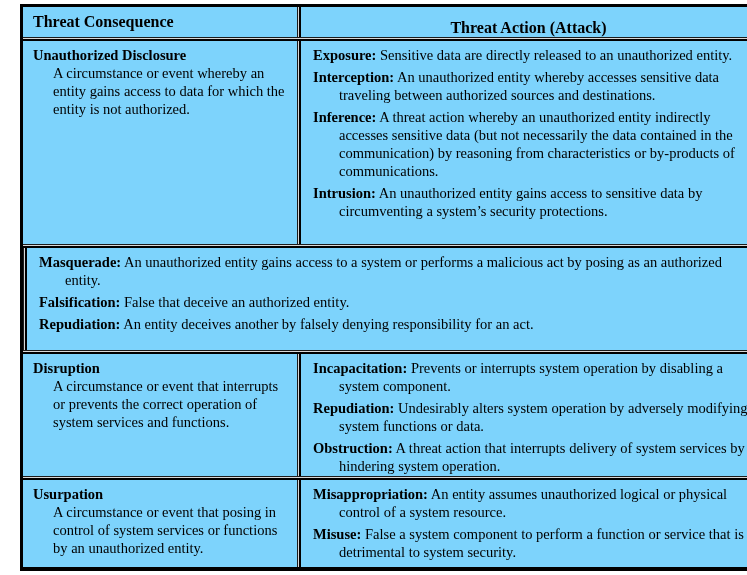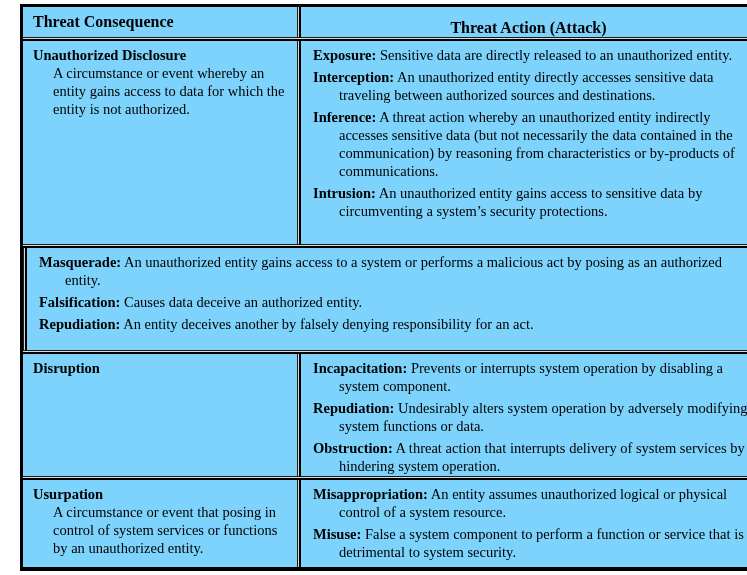--- a/index.html
+++ b/index.html
@@ -83,42 +83,43 @@
     <div class="hdiv"></div>
 
     <div class="row row-1">
       <div class="cell left">
         <div class="c-title">Unauthorized Disclosure</div>
         <div class="c-desc">A circumstance or event whereby an entity gains access to data for which the entity is not authorized.</div>
       </div>
       <div class="vdiv"></div>
       <div class="cell right body">
         <p class="action"><span class="term">Exposure:</span> <span>Sensitive data are directly released to an unauthorized entity.</span></p>
-        <p class="action"><span class="term">Interception:</span> <span>An unauthorized entity directly accesses sensitive data traveling between authorized sources and destinations.</span></p>
+        <p class="action"><span class="term">Interception:</span> <span>An unauthorized entity whereby accesses sensitive data traveling between authorized sources and destinations.</span></p>
         <p class="action"><span class="term">Inference:</span> <span>A threat action whereby an unauthorized entity indirectly accesses sensitive data (but not necessarily the data contained in the communication) by reasoning from characteristics or by-products of communications.</span></p>
         <p class="action"><span class="term">Intrusion:</span> <span>An unauthorized entity gains access to sensitive data by circumventing a system’s security protections.</span></p>
       </div>
     </div>
 
     <div class="hdiv"></div>
 
     <div class="row row-2">
       <div class="vdiv"></div>
       <div class="cell right body">
         <p class="action"><span class="term">Masquerade:</span> <span>An unauthorized entity gains access to a system or performs a malicious act by posing as an authorized entity.</span></p>
-        <p class="action"><span class="term">Falsification:</span> <span>Causes data deceive an authorized entity.</span></p>
+        <p class="action"><span class="term">Falsification:</span> <span>False that deceive an authorized entity.</span></p>
         <p class="action"><span class="term">Repudiation:</span> <span>An entity deceives another by falsely denying responsibility for an act.</span></p>
       </div>
     </div>
 
     <div class="hdiv"></div>
 
     <div class="row row-3">
       <div class="cell left">
         <div class="c-title">Disruption</div>
+        <div class="c-desc">A circumstance or event that interrupts or prevents the correct operation of system services and functions.</div>
       </div>
       <div class="vdiv"></div>
       <div class="cell right body">
         <p class="action"><span class="term">Incapacitation:</span> <span>Prevents or interrupts system operation by disabling a system component.</span></p>
         <p class="action"><span class="term">Repudiation:</span> <span>Undesirably alters system operation by adversely modifying system functions or data.</span></p>
         <p class="action"><span class="term">Obstruction:</span> <span>A threat action that interrupts delivery of system services by hindering system operation.</span></p>
       </div>
     </div>
 
     <div class="hdiv"></div>

